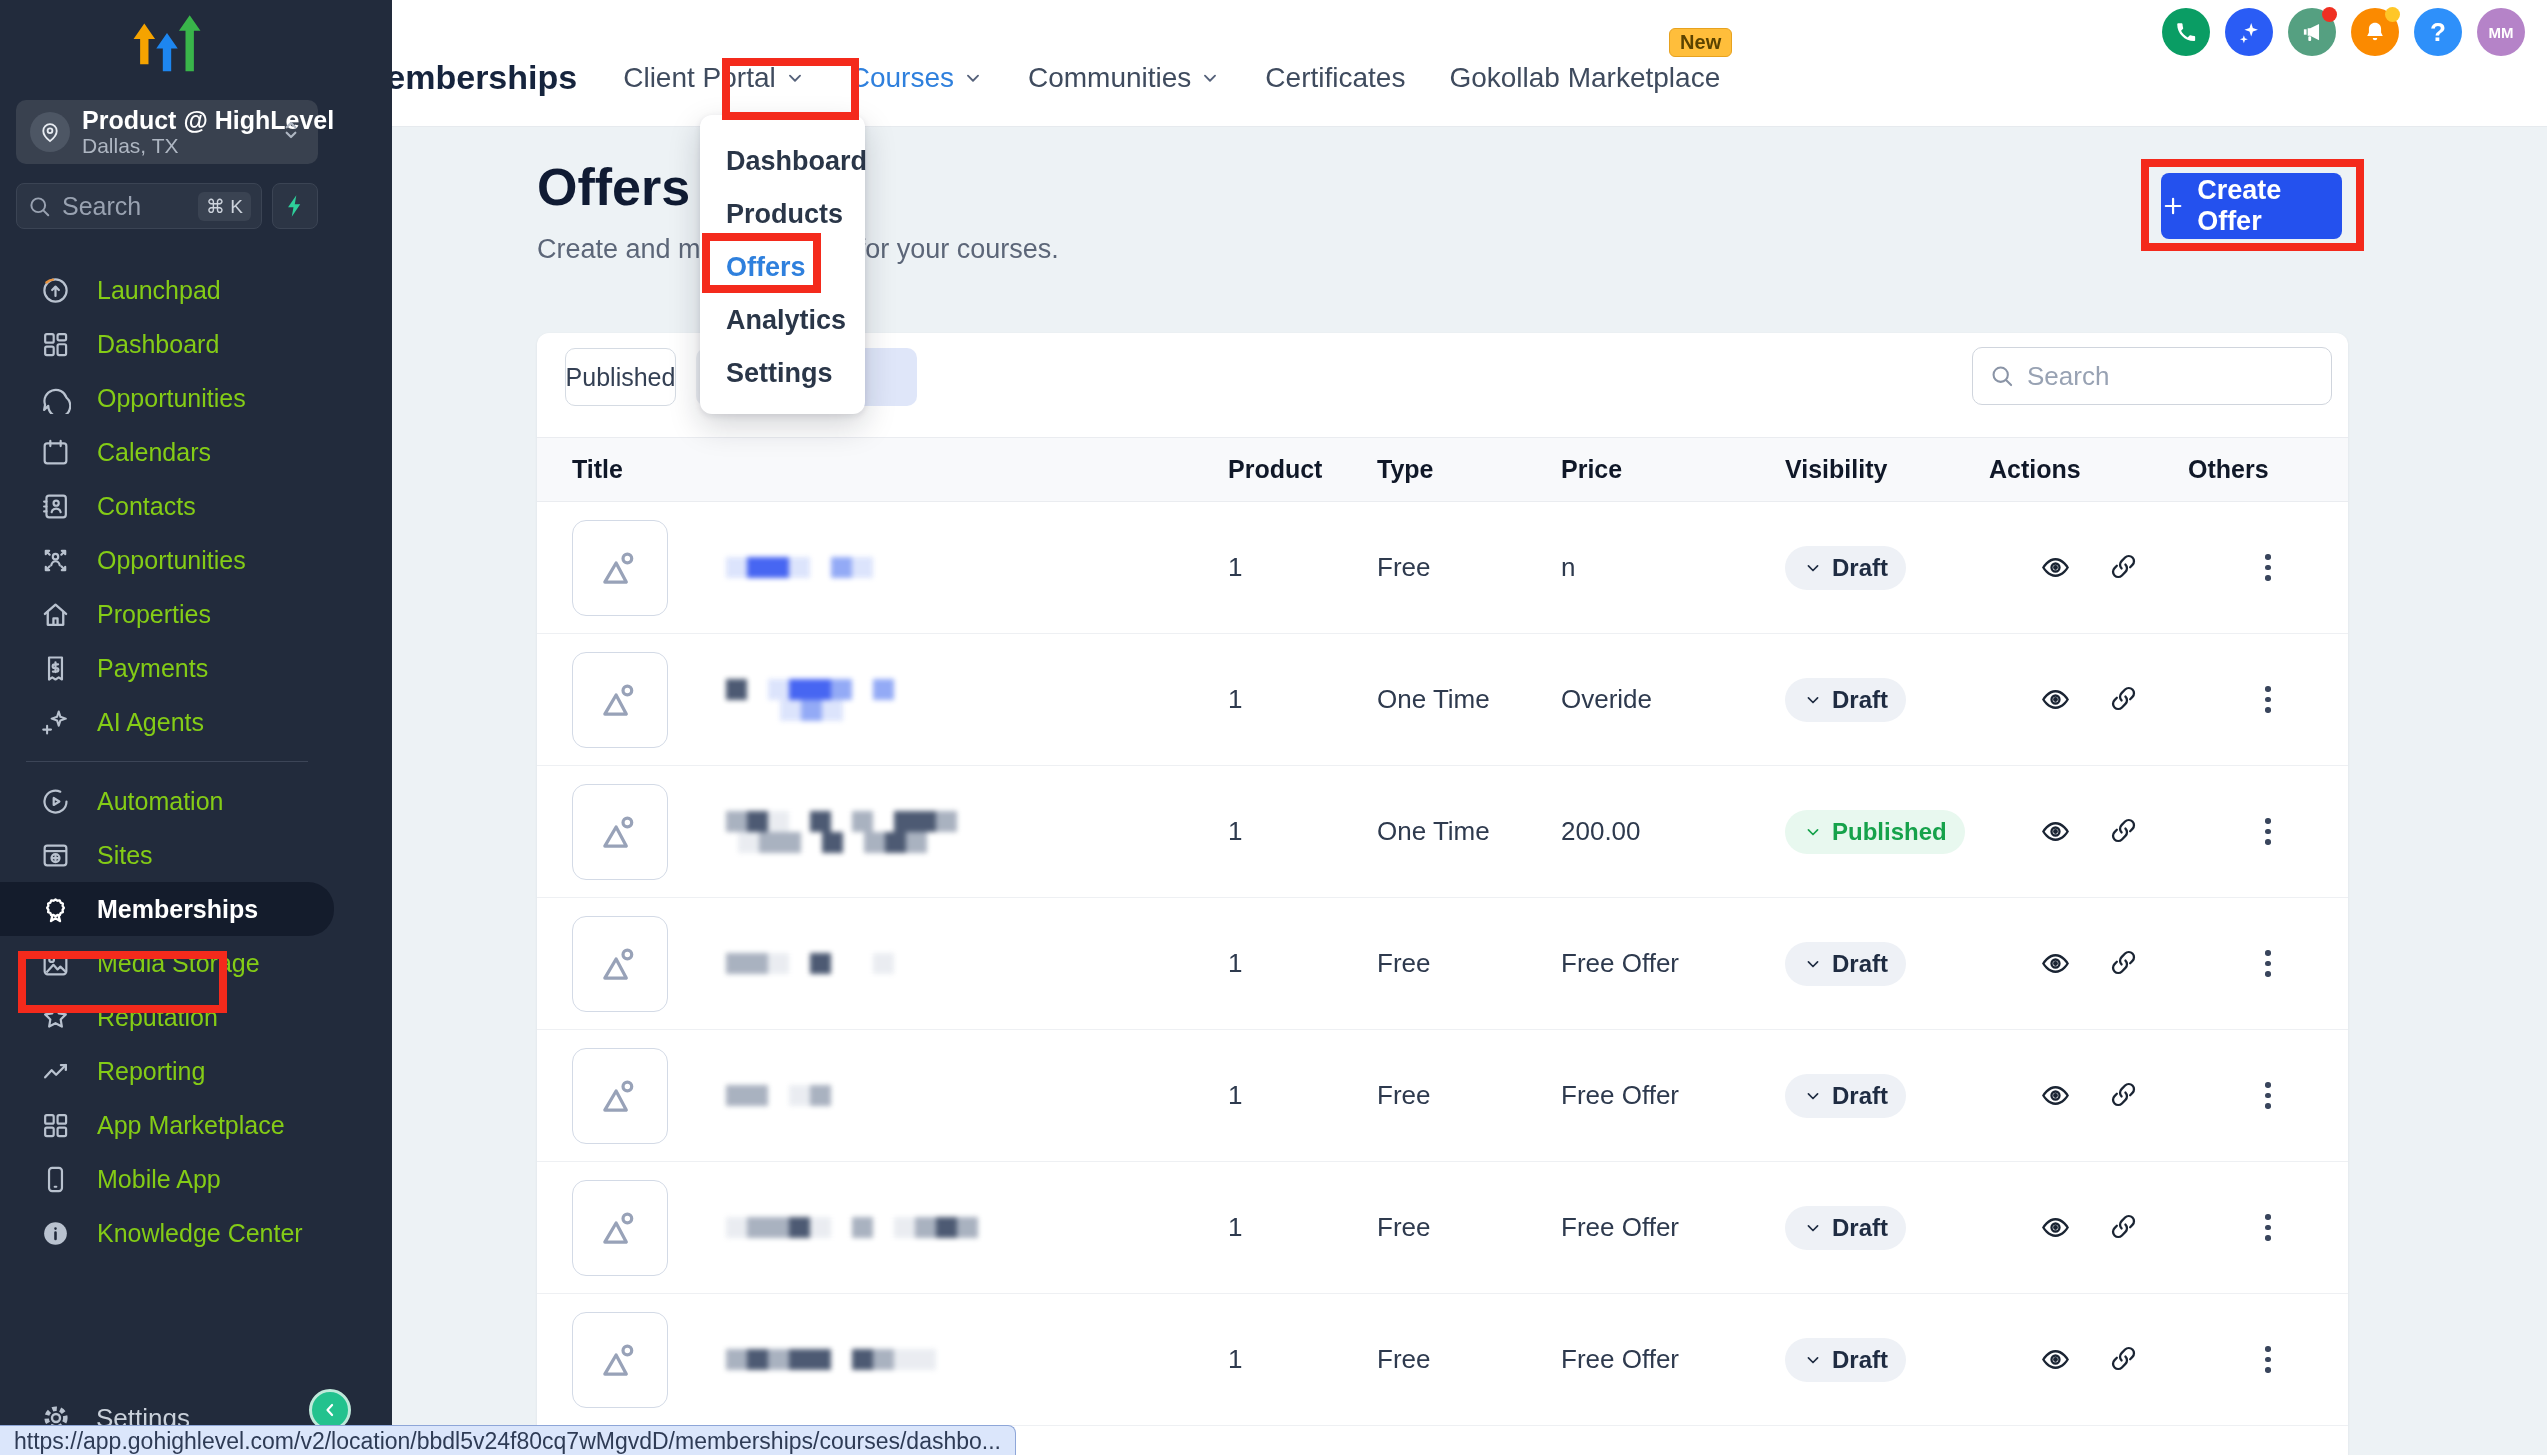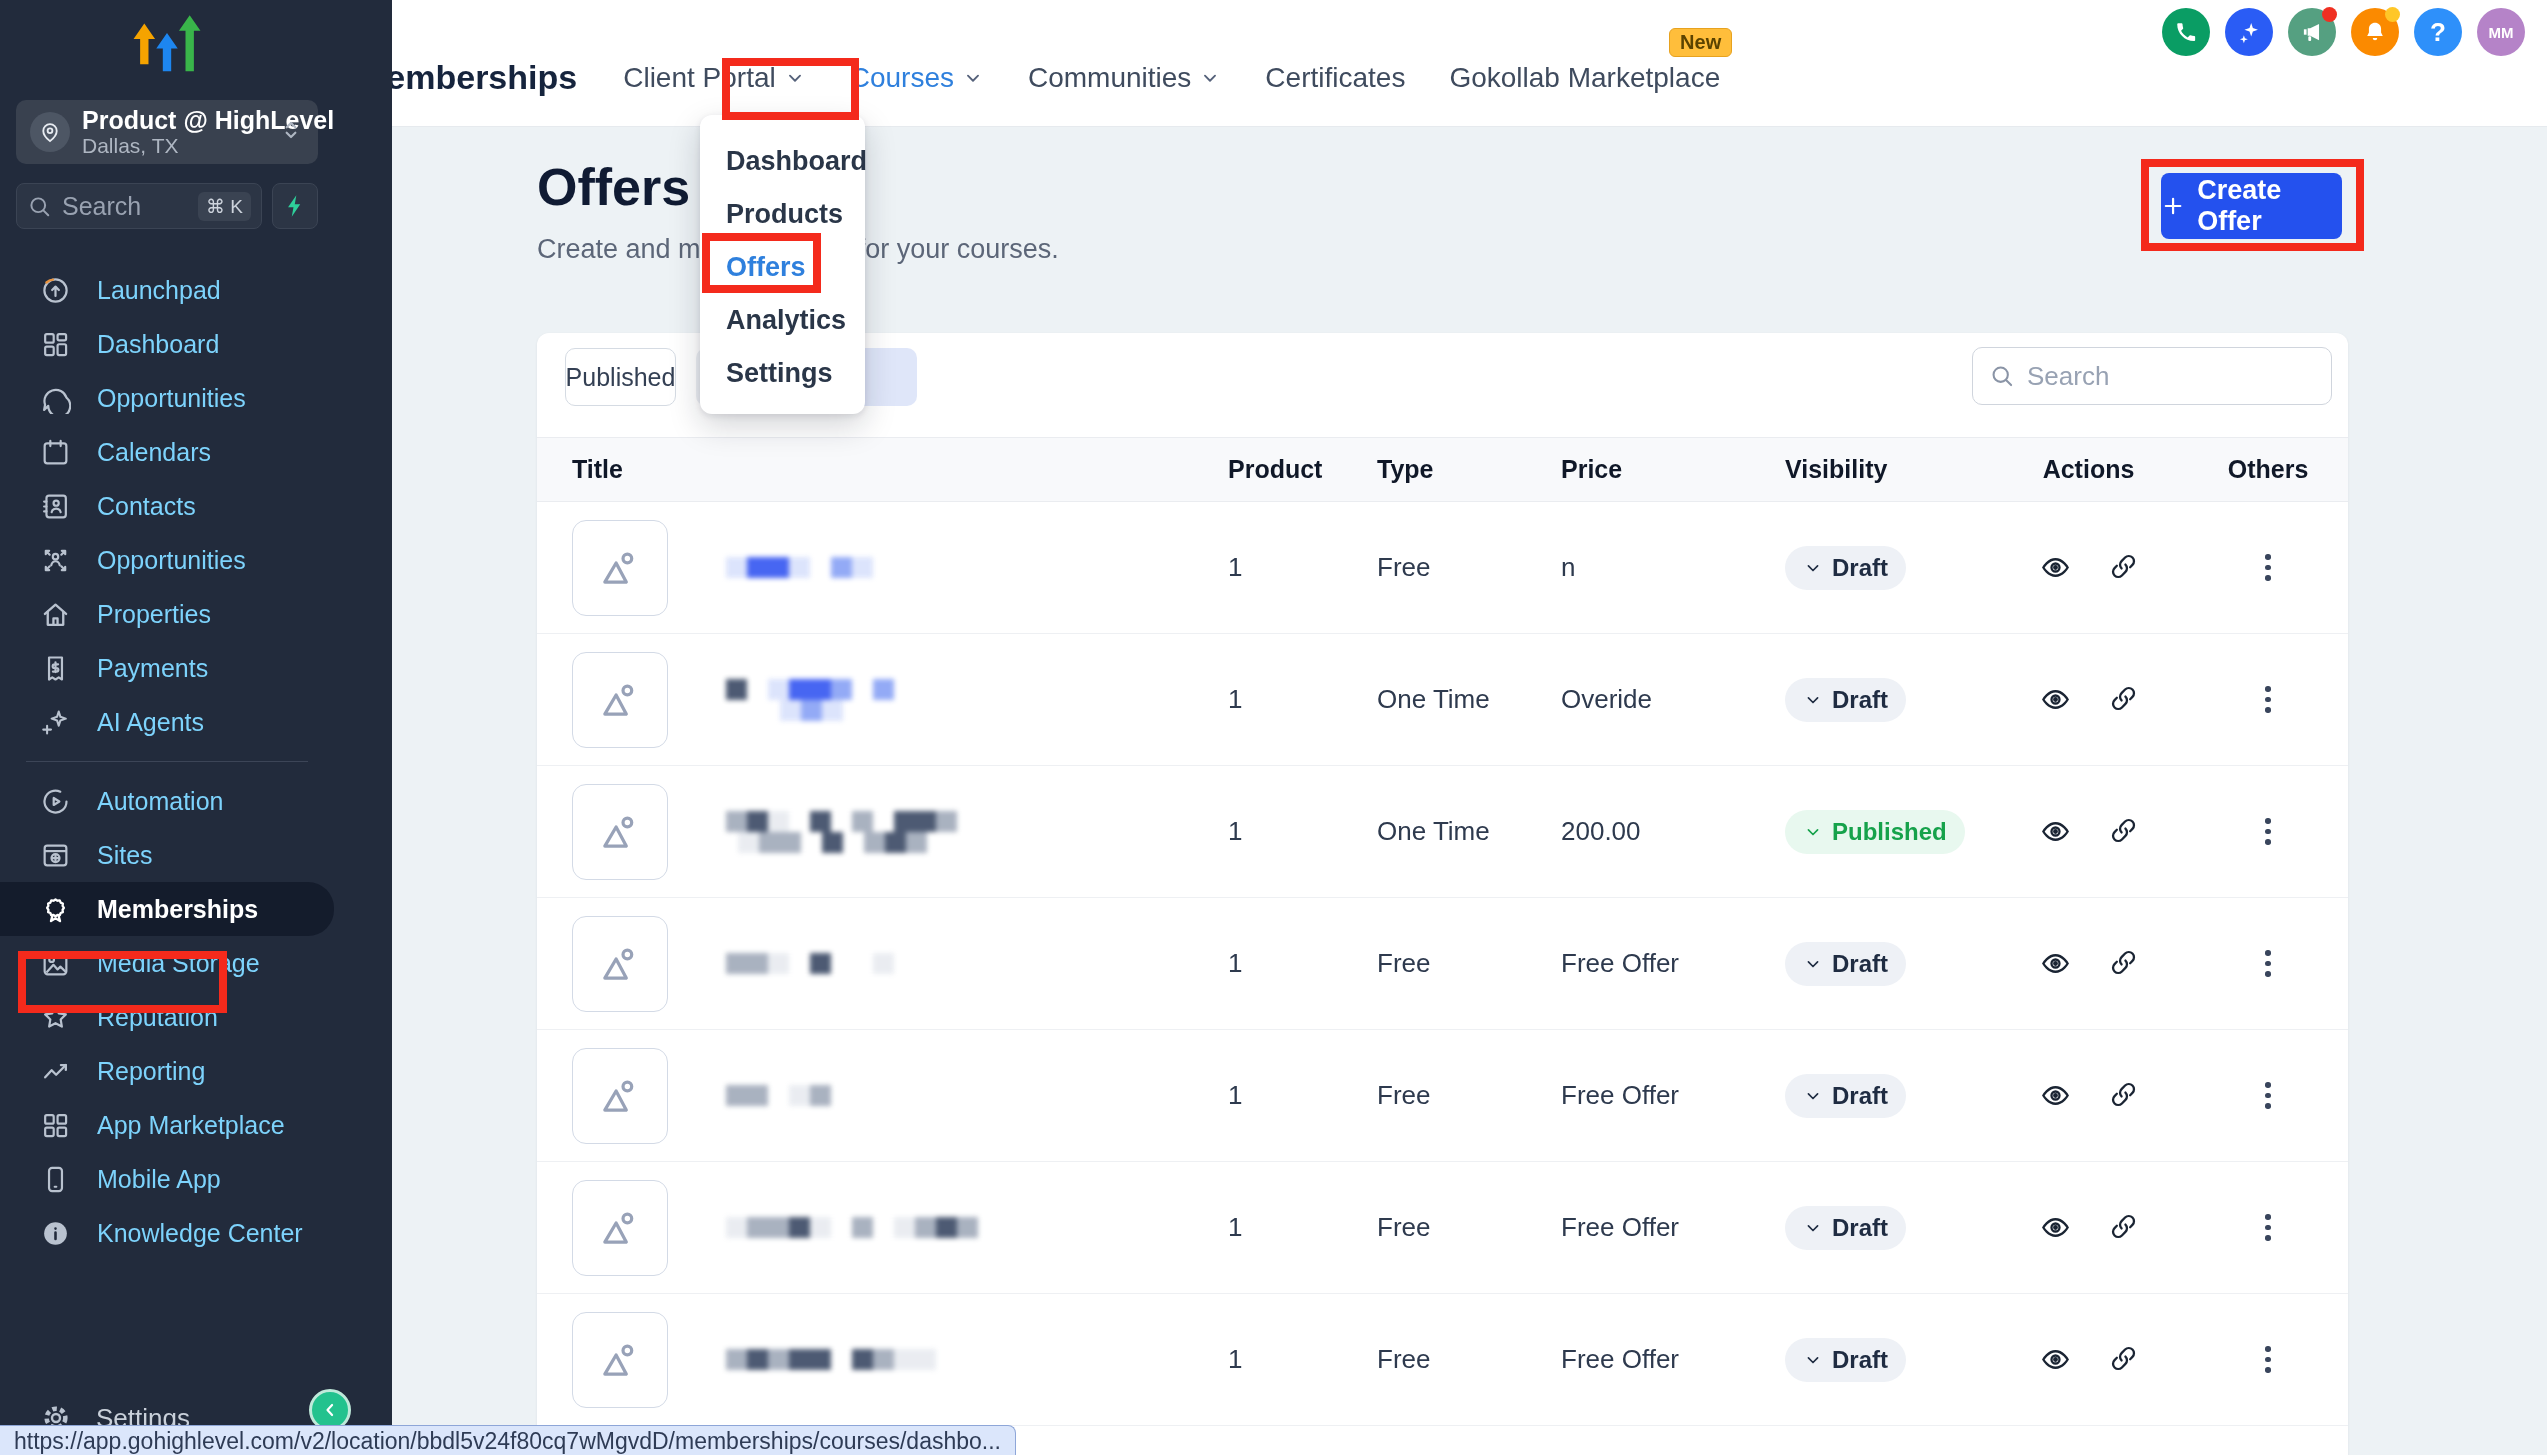--- a/index.html
+++ b/index.html
@@ -15,21 +15,21 @@
   .loc-txt{flex:1;min-width:0;}
   .loc-title{color:#fff;font-size:25px;font-weight:700;line-height:28px;white-space:nowrap;}
   .loc-sub{color:#aeb6c2;font-size:21px;line-height:24px;}
   .loc-chev{color:#aeb6c2;flex:none;}
   .sb-search-row{position:absolute;left:16px;top:183px;width:302px;display:flex;gap:10px;}
   .sb-search{flex:1;height:46px;background:#2c3545;border:1px solid #3b4454;border-radius:8px;display:flex;align-items:center;padding:0 10px;gap:10px;color:#99a2b1;}
   .sb-search span.ph{font-size:25px;flex:1;}
   .kbd{background:#3a4352;color:#cdd3dc;font-size:19px;border-radius:6px;padding:3px 8px;white-space:nowrap;}
   .sb-bolt{width:46px;height:46px;flex:none;background:#2c3545;border:1px solid #3b4454;border-radius:8px;display:flex;align-items:center;justify-content:center;}
   .nav{position:absolute;left:0;top:263px;width:334px;}
-  .nav-item{height:54px;display:flex;align-items:center;gap:26px;padding-left:40px;color:#7dd3fc;font-size:25px;cursor:pointer;position:relative;}
+  .nav-item{height:54px;display:flex;align-items:center;gap:26px;padding-left:40px;color:#84cc16;font-size:25px;cursor:pointer;position:relative;}
   .nav-item .nav-ic{width:31px;height:31px;color:#b9c2cf;flex:none;}
   .nav-item.active{background:#141c2c;border-radius:0 26px 26px 0;color:#fff;font-weight:700;}
   .nav-item.active .nav-ic{color:#fff;}
   .nav-div{height:1px;background:#3c4557;margin:12px 26px;}
   .sb-settings{position:absolute;left:40px;bottom:22px;display:flex;align-items:center;gap:24px;color:#c9d0da;font-size:26px;}
   .sb-settings .nav-ic{width:32px;height:32px;color:#b9c2cf;}
   .collapse-btn{position:absolute;left:309px;top:1389px;width:42px;height:42px;border-radius:50%;background:#23c28e;
     border:3px solid #bfe9da;display:flex;align-items:center;justify-content:center;z-index:90;}
 
   
@@ -60,21 +60,21 @@
   .tab-published{left:28px;width:111px;}
   .tab-frag-gray{left:159px;width:105px;background:#eceff3;border:none;z-index:1;}
   .tab-frag-blue{left:271px;width:109px;background:#dfe6f9;border:none;z-index:1;}
   .card-search{position:absolute;right:16px;top:14px;width:360px;height:58px;border:1.5px solid #d0d5dd;border-radius:10px;
     display:flex;align-items:center;gap:12px;padding:0 16px;color:#98a2b3;background:#fff;}
   .card-search span{font-size:26px;}
 
   .thead{position:absolute;left:0;top:104px;width:1811px;height:65px;background:#f8f9fb;border-top:1px solid #eaecf0;border-bottom:1px solid #eaecf0;
     display:grid;grid-template-columns:656px 149px 184px 224px 204px 199px 160px;align-items:center;padding-left:35px;
     font-size:25px;font-weight:700;color:#101828;}
-  .thead .hc:nth-child(6),.thead .hc:nth-child(7){text-align:center;}
+  .thead .hc:nth-child(6),.thead .hc:nth-child(7){}
   .tbody{position:absolute;left:0;top:169px;width:1811px;}
   .trow{height:132px;display:grid;grid-template-columns:656px 149px 184px 224px 204px 199px 160px;align-items:center;
     padding-left:35px;border-bottom:1px solid #eef0f3;font-size:26px;color:#2e3a4e;}
   .titlecell{display:flex;align-items:center;gap:58px;}
   .thumb{width:96px;height:96px;border:1.5px solid #d3dae6;border-radius:14px;display:flex;align-items:center;justify-content:center;color:#98a2b8;flex:none;}
   .redact{filter:blur(2.5px);opacity:.95;}
   .rline{display:flex;}
   .rline i{display:block;width:21px;height:21px;}
   .px-c1{background:#e9ecf1}.px-c2{background:#a5aebd}.px-c3{background:#44526c}
   .px-b1{background:#3e5ef2}.px-b2{background:#8ea6f6}.px-b3{background:#dbe3fc}

